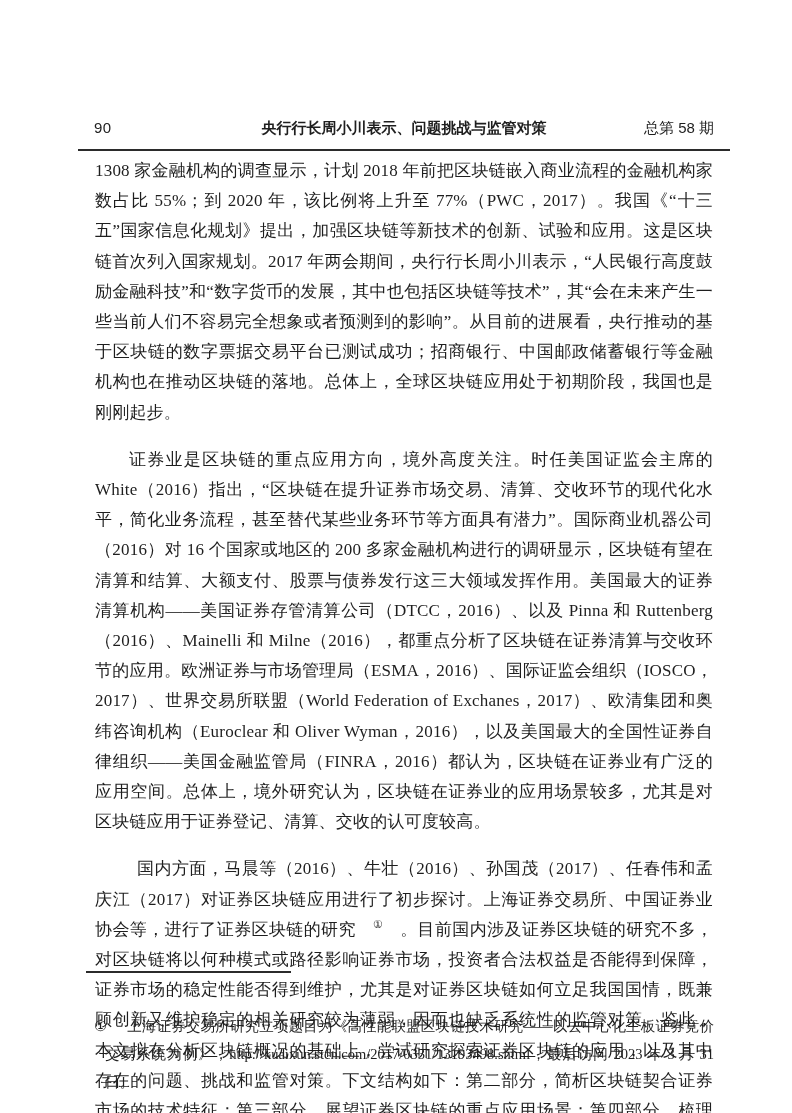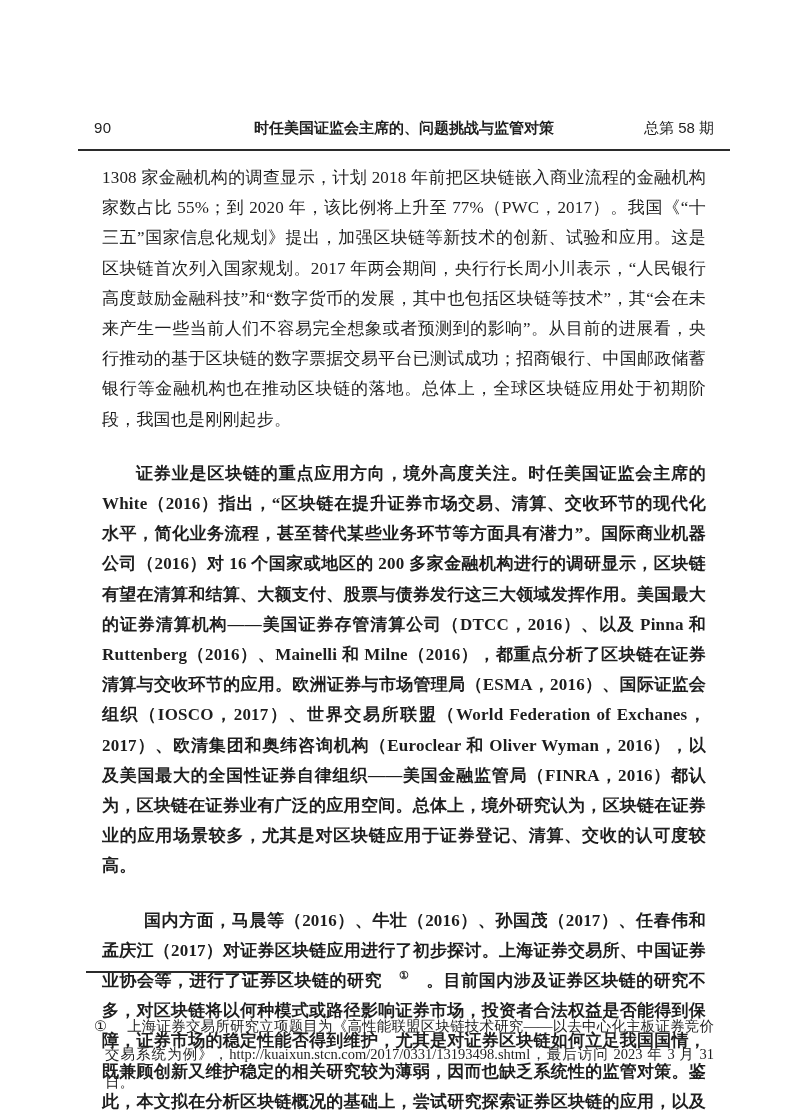--- a/index.html
+++ b/index.html
@@ -41,22 +41,22 @@
     position: absolute;
     left: 70px;
     width: 652px;
     top: 131px;
     font-size: 17px;
     line-height: 30.2px;
     text-align: justify;
     text-justify: inter-ideograph;
     letter-spacing: 0.2px;
   }
-  .body-text p { margin: 8px; }
-  .body-text p.indent { text-indent: 2em; font-weight: bold; }
+  .body-text p { margin: 1px; }
+  .body-text p.indent { text-indent: 2em; }
   .fn-ref {
     font-size: 11px;
     vertical-align: super;
     line-height: 0;
     margin: 0 1px;
   }
 
   
   .footnote-area {
     position: absolute;
@@ -80,21 +80,21 @@
   }
   .footnote .footnote-marker { margin-right: 4px; }
 </style>
 </head>
 <body>
 
 <div class="page">
 
   <header class="running-header">
     <span class="page-number">90</span>
-    <span class="header-title">时任美国证监会主席的、问题挑战与监管对策</span>
+    <span class="header-title">央行行长周小川表示、问题挑战与监管对策</span>
     <span class="issue">总第 58 期</span>
   </header>
 
   <main class="body-text">
     <p>1308 家金融机构的调查显示，计划 2018 年前把区块链嵌入商业流程的金融机构家数占比 55%；到 2020 年，该比例将上升至 77%（PWC，2017）。我国《“十三五”国家信息化规划》提出，加强区块链等新技术的创新、试验和应用。这是区块链首次列入国家规划。2017 年两会期间，央行行长周小川表示，“人民银行高度鼓励金融科技”和“数字货币的发展，其中也包括区块链等技术”，其“会在未来产生一些当前人们不容易完全想象或者预测到的影响”。从目前的进展看，央行推动的基于区块链的数字票据交易平台已测试成功；招商银行、中国邮政储蓄银行等金融机构也在推动区块链的落地。总体上，全球区块链应用处于初期阶段，我国也是刚刚起步。</p>
     <p class="indent">证券业是区块链的重点应用方向，境外高度关注。时任美国证监会主席的 White（2016）指出，“区块链在提升证券市场交易、清算、交收环节的现代化水平，简化业务流程，甚至替代某些业务环节等方面具有潜力”。国际商业机器公司（2016）对 16 个国家或地区的 200 多家金融机构进行的调研显示，区块链有望在清算和结算、大额支付、股票与债券发行这三大领域发挥作用。美国最大的证券清算机构——美国证券存管清算公司（DTCC，2016）、以及 Pinna 和 Ruttenberg（2016）、Mainelli 和 Milne（2016），都重点分析了区块链在证券清算与交收环节的应用。欧洲证券与市场管理局（ESMA，2016）、国际证监会组织（IOSCO，2017）、世界交易所联盟（World Federation of Exchanes，2017）、欧清集团和奥纬咨询机构（Euroclear 和 Oliver Wyman，2016），以及美国最大的全国性证券自律组织——美国金融监管局（FINRA，2016）都认为，区块链在证券业有广泛的应用空间。总体上，境外研究认为，区块链在证券业的应用场景较多，尤其是对区块链应用于证券登记、清算、交收的认可度较高。</p>
     <p class="indent"><span>国内方面，马晨等（2016）、牛壮（2016）、孙国茂（2017）、任春伟和孟庆江（2017）对证券区块链应用进行了初步探讨。上海证券交易所、中国证券业协会等，进行了证券区块链的研究</span><sup class="fn-ref">①</sup><span>。目前国内涉及证券区块链的研究不多，对区块链将以何种模式或路径影响证券市场，投资者合法权益是否能得到保障，证券市场的稳定性能否得到维护，尤其是对证券区块链如何立足我国国情，既兼顾创新又维护稳定的相关研究较为薄弱，因而也缺乏系统性的监管对策。鉴此，本文拟在分析区块链概况的基础上，尝试研究探索证券区块链的应用，以及其中存在的问题、挑战和监管对策。下文结构如下：第二部分，简析区块链契合证券市场的技术特征；第三部分，展望证券区块链的重点应用场景；第四部分，梳理证券区块链带来的风险与挑战；第五部分，研究境外监管做法；第六部分是结论与监管建议。</span></p>
   </main>
 
   <footer class="footnote-area">

